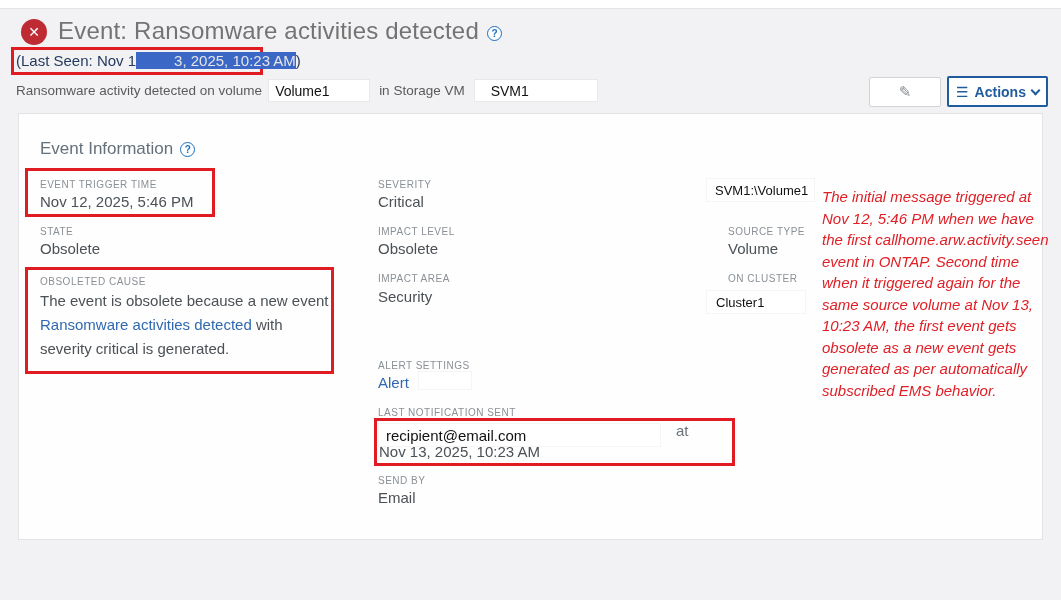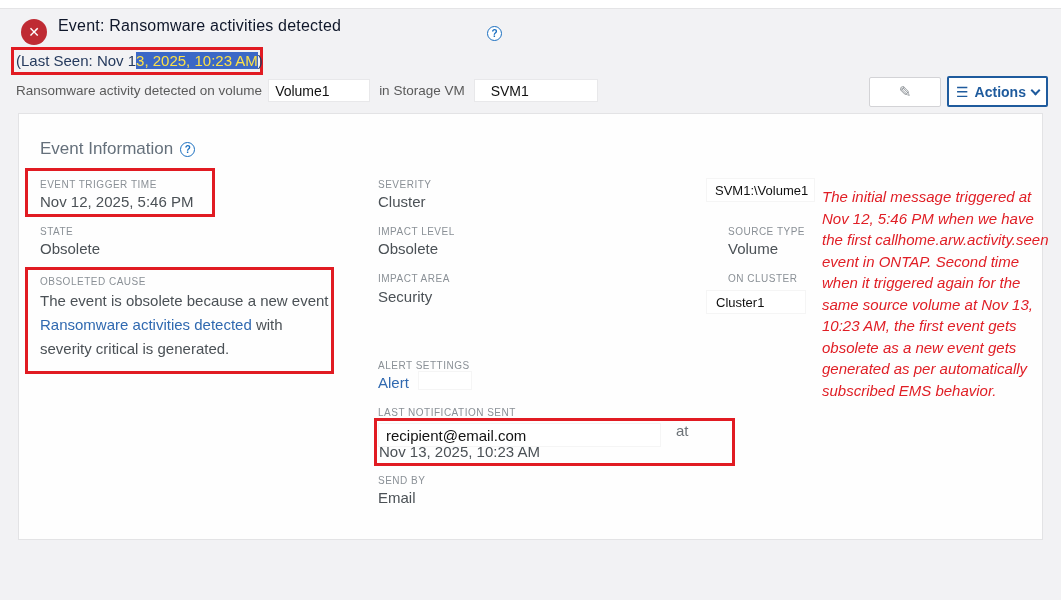--- a/index.html
+++ b/index.html
@@ -10,31 +10,31 @@
     background:#f2f2f4; overflow:hidden;
   }
   .topbar { position:absolute; left:0; top:0; width:1061px; height:9px; background:#ffffff; border-bottom:1px solid #e4e4e6; }
 
   
   .crit-icon {
     position:absolute; left:21px; top:19px; width:26px; height:26px; border-radius:50%;
     background:#bf2b33; color:#fff; font-weight:bold; font-size:14px;
     display:flex; align-items:center; justify-content:center;
   }
-  .page-title { position:absolute; left:58px; top:17px; font-size:16px; color:#0f172a; letter-spacing:0.2px; }
+  .page-title { position:absolute; left:58px; top:17px; font-size:24px; color:#737373; letter-spacing:0.2px; }
   .help-icon {
     display:inline-flex; align-items:center; justify-content:center;
     width:15px; height:15px; border:1.5px solid #1a6fc0; border-radius:50%;
     color:#1a6fc0; font-size:10px; font-weight:bold; background:#fff;
   }
   .help-title { position:absolute; left:487px; top:26px; }
 
   .lastseen-box { position:absolute; left:11px; top:47px; width:252px; height:28px; border:3px solid #e11b22; }
   .lastseen-text { position:absolute; left:16px; top:52px; font-size:15px; color:#253a5d; white-space:nowrap; }
-  .sel { background:#3b68c6; color:#fde047; }
+  .sel { background:#3b68c6; color:#e5e5e5;padding-left:38px; }
 
   .subtitle { position:absolute; left:16px; top:80px; font-size:13.5px; color:#5a5a5a; white-space:nowrap; display:flex; align-items:center; }
   .patch {
     background:#ffffff; color:#111; font-size:14px; display:inline-flex; align-items:center;
     box-shadow:0 0 0 1px rgba(0,0,0,0.04);
   }
   .patch-volume { width:100px; height:21px; margin-left:7px; padding-left:6px; }
   .patch-svm { width:122px; height:21px; margin-left:10px; padding-left:16px; }
 
   
@@ -115,21 +115,21 @@
   <div class="red-box box-trigger"></div>
 
   <div class="field-label" style="left:40px;top:226px;">STATE</div>
   <div class="field-value" style="left:40px;top:240px;">Obsolete</div>
 
   <div class="red-box box-cause"></div>
   <div class="field-label" style="left:40px;top:276px;">OBSOLETED CAUSE</div>
   <div class="cause-text"><span>The event is obsolete because a new event </span><span class="link">Ransomware activities detected</span><span> with severity critical is generated.</span></div>
 
   <div class="field-label" style="left:378px;top:179px;">SEVERITY</div>
-  <div class="field-value" style="left:378px;top:193px;">Cluster</div>
+  <div class="field-value" style="left:378px;top:193px;">Critical</div>
 
   <div class="field-label" style="left:378px;top:226px;">IMPACT LEVEL</div>
   <div class="field-value" style="left:378px;top:240px;">Obsolete</div>
 
   <div class="field-label" style="left:378px;top:273px;">IMPACT AREA</div>
   <div class="field-value" style="left:378px;top:288px;">Security</div>
 
   <div class="field-label" style="left:378px;top:360px;">ALERT SETTINGS</div>
   <div class="field-value link" style="left:378px;top:374px;">Alert</div>
   <div class="patch-abs" style="left:419px;top:372px;width:52px;height:17px;"></div>

